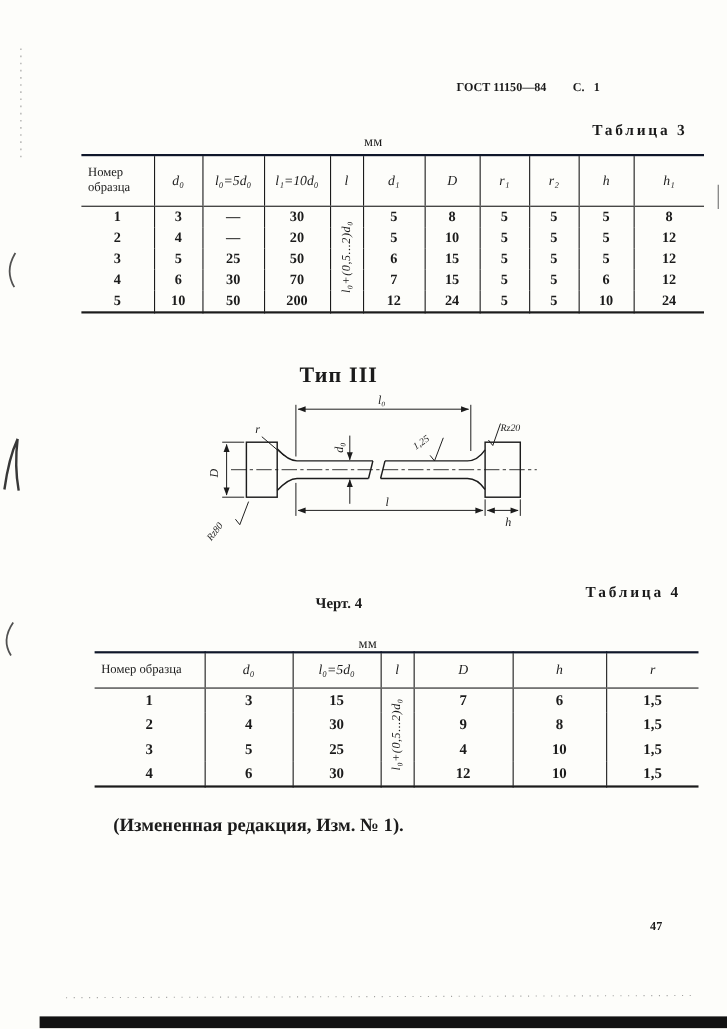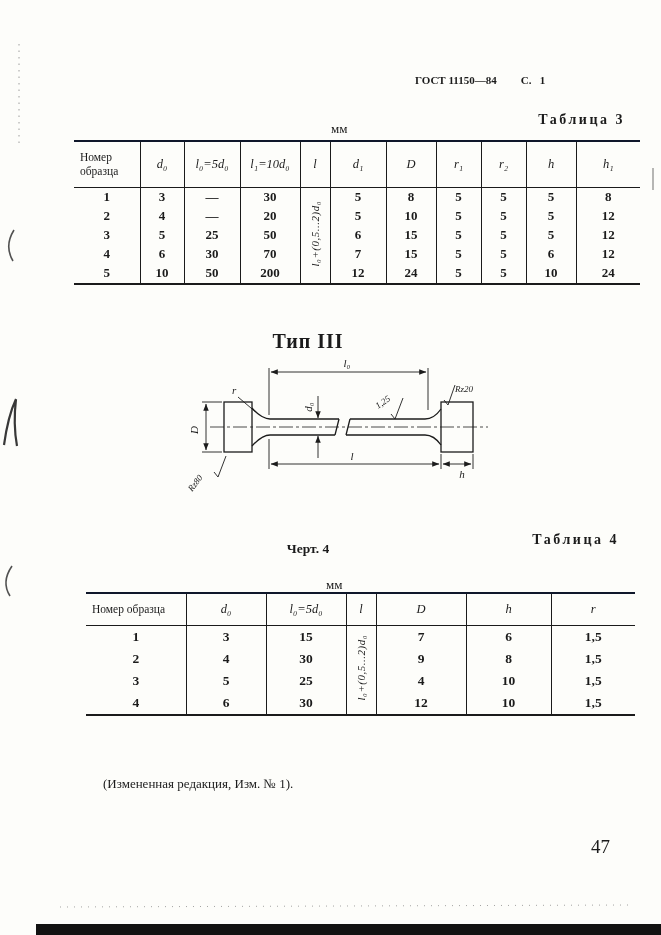--- a/index.html
+++ b/index.html
@@ -38,22 +38,22 @@
   }
   #table4 td { font-size:13.5px; padding:3px 0; }
   td.fcell { vertical-align:middle; }
   .vtext {
     display:inline-block; writing-mode:vertical-rl; transform:rotate(180deg);
     font-style:italic; font-weight:normal; font-size:11px; white-space:nowrap; letter-spacing:.5px;
   }
   .center-line-label { left:0; width:616px; text-align:center; font-weight:bold; }
   #type-label { top:330px; font-size:20px; letter-spacing:1px;text-align:center; }
   #drawing-caption { top:505px; font-size:13.5px;margin-top:36px; }
-  #note { left:103px; top:776px; font-weight:normal; font-size:13px; }
-  #pageno { left:591px; top:836px; font-weight:normal; font-size:19px; }
+  #note { left:103px; top:740px; font-weight:bold; font-size:17px; }
+  #pageno { left:591px; top:836px; font-weight:bold; font-size:11px; }
 
   #drawing { left:166px; top:352px; }
   .ol { fill:none; stroke:#1c1c1c; stroke-width:1.3; }
   .dl { fill:none; stroke:#1c1c1c; stroke-width:0.9; }
   .cl { stroke:#1c1c1c; stroke-width:0.8; stroke-dasharray:14 3 3 3; }
   .lbl { font-family:"Liberation Serif","DejaVu Serif",serif; font-style:italic; font-size:11px; fill:#1c1c1c; }
   .lbl-sm { font-family:"Liberation Serif","DejaVu Serif",serif; font-style:italic; font-size:9px; fill:#1c1c1c; }
   #artifacts { left:0; top:0; pointer-events:none; }
 </style>
 </head>

